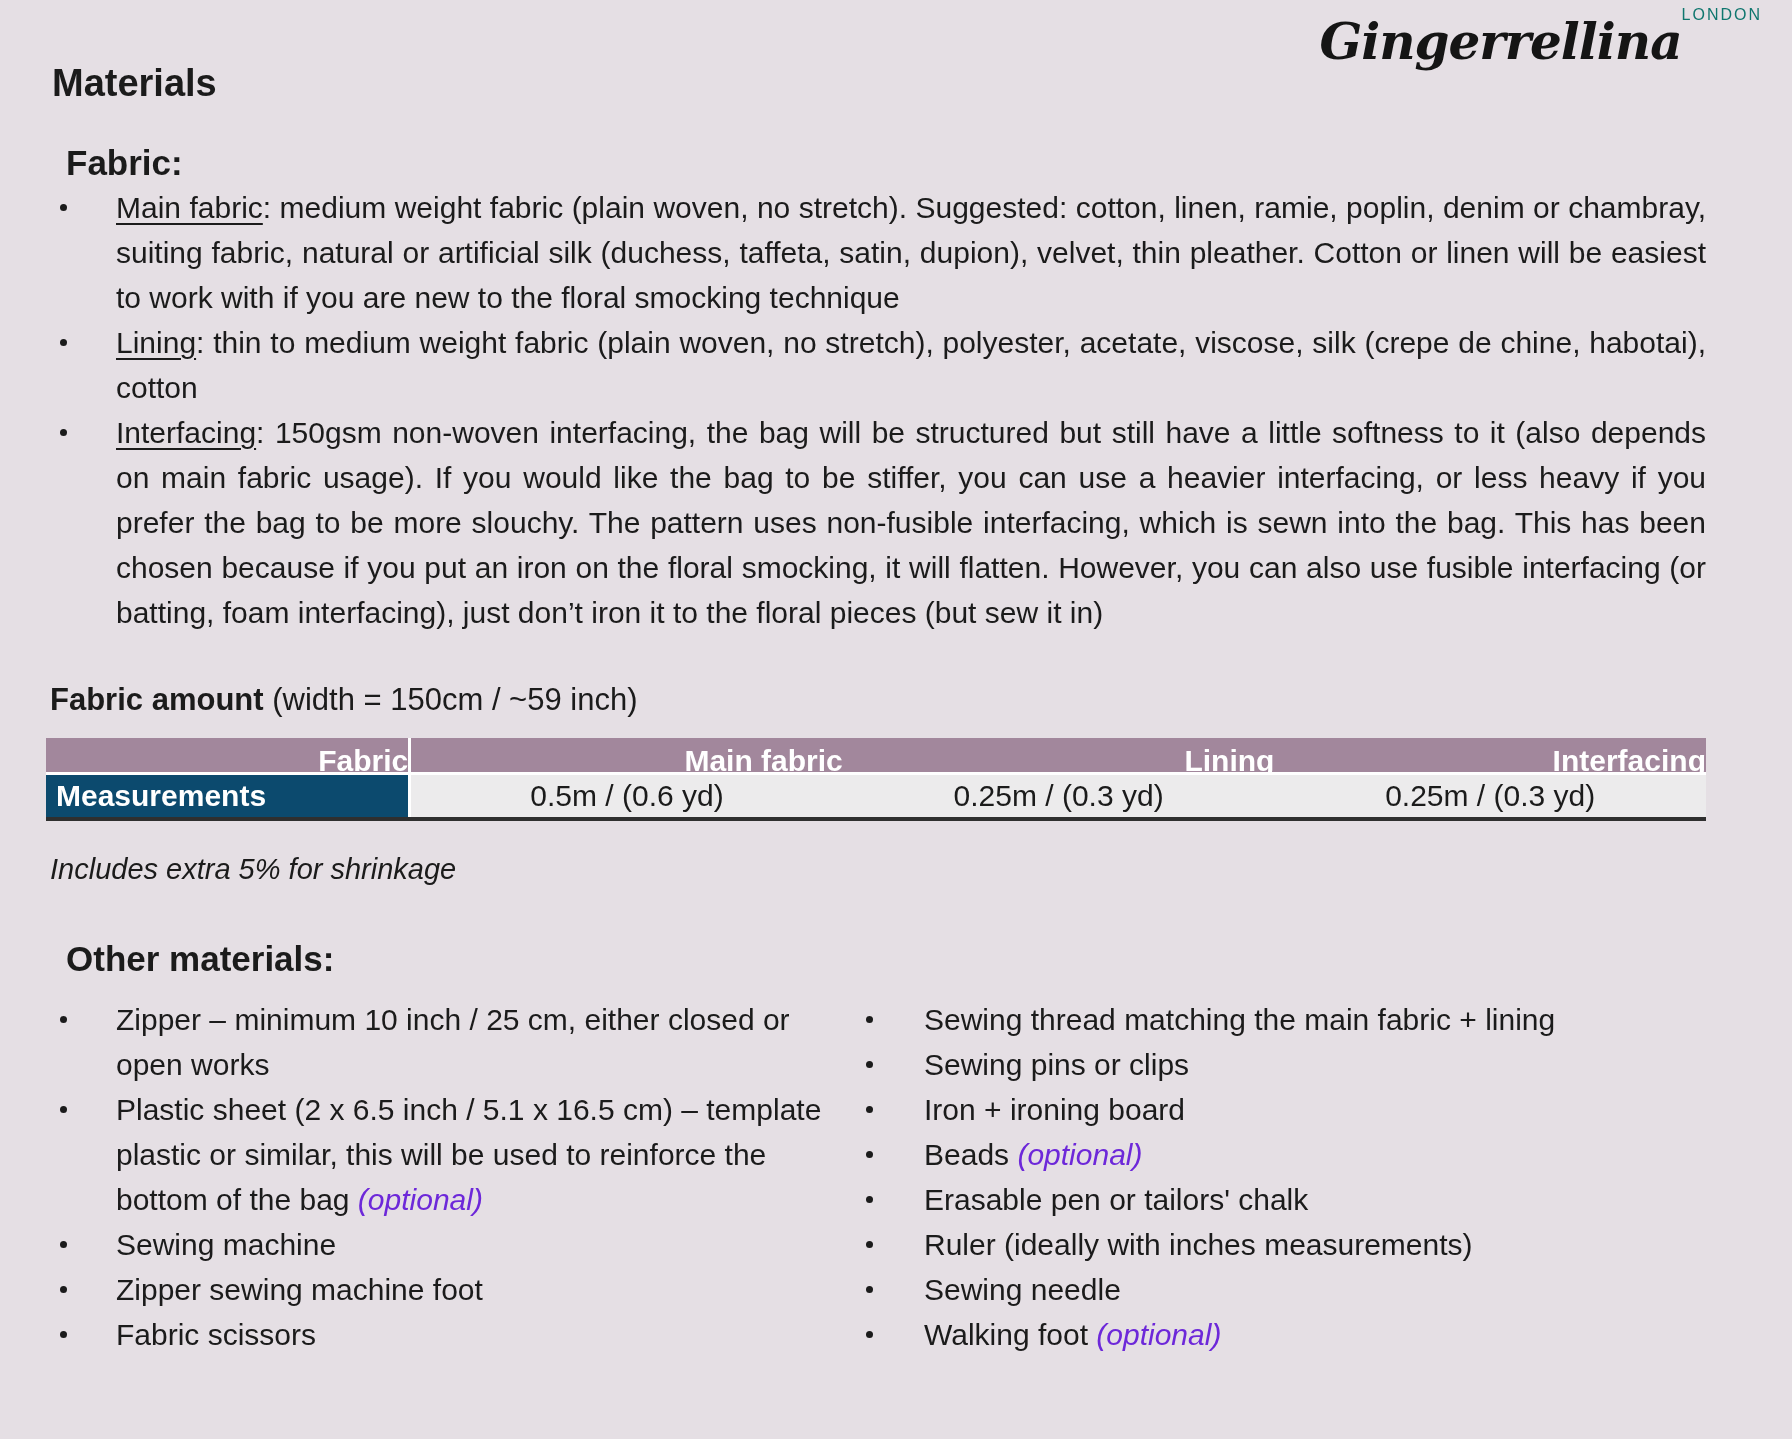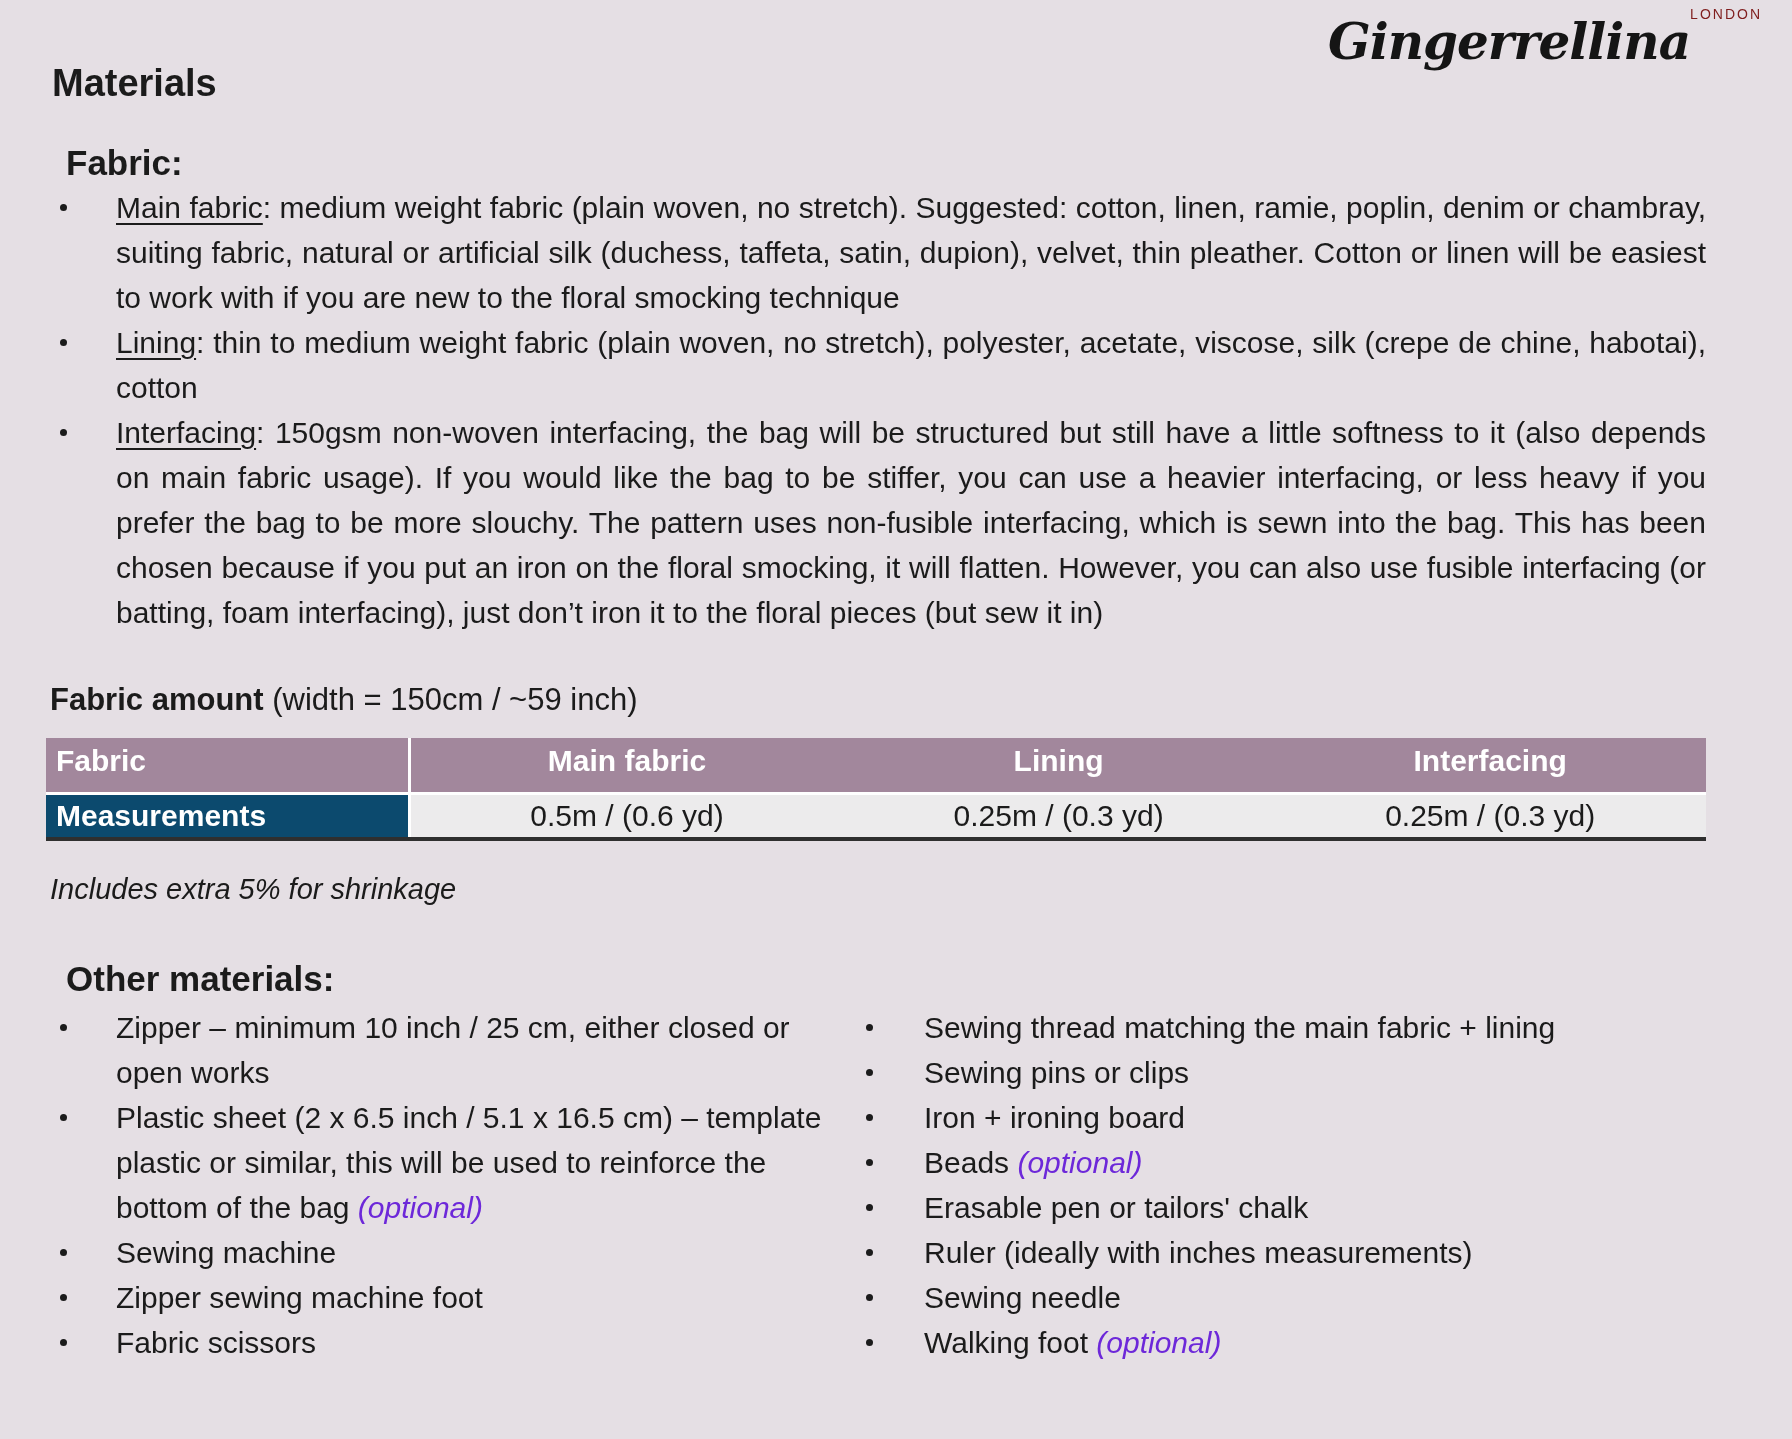--- a/index.html
+++ b/index.html
@@ -27,23 +27,23 @@
   .logo-name {
     font-family: "DejaVu Serif", serif;
     font-style: italic;
     font-weight: 700;
     font-size: 50px;
     line-height: 1.1;
     letter-spacing: -1px;
     color: #151515;
   }
   .logo-sub {
-    font-size: 14px;
+    font-size: 16px;
     letter-spacing: 2px;
-    color: #7f1d1d;
+    color: #0f766e;
     margin-top: -8px;
     padding-right: 4px;
   }
 
   
   .page-title {
     font-size: 38px;
     font-weight: bold;
     margin: 0 0 34px 6px;
     line-height: 1.15;
@@ -100,21 +100,22 @@
     border-bottom: 3px solid #ffffff;
   }
   .t-cell {
     box-sizing: border-box;
     font-size: 30px;
   }
   .header-row .t-cell {
     color: #ffffff;
     font-weight: bold;
     line-height: 46px;
-    height: 54px;
+    height: 34px;
+    text-align: right;
   }
   .value-row .t-cell {
     line-height: 42px;
     height: 42px;
   }
   .col0 {
     width: 22%;
     padding-left: 10px;
     border-right: 3px solid #ffffff;
   }
@@ -129,21 +130,21 @@
   .shrink-note {
     margin-top: 26px;
     margin-left: 4px;
     font-style: italic;
     font-size: 29px;
     line-height: 45px;
   }
 
   
   .other-label { margin-top: 44px; }
-  .columns { display: flex; margin-top: 4px; }
+  .columns { display: flex; margin-top: 16px; }
   .col-left { width: 818px; flex: none; }
   .col-right { margin-left: 62px; flex: 1; }
   .col-right li.bullet { padding-left: 60px; }
   .col-right li.bullet::before { left: 2px; }
   .optional { color: #6d28d9; font-style: italic; }
 </style>
 </head>
 <body>
 
 <div class="page">

